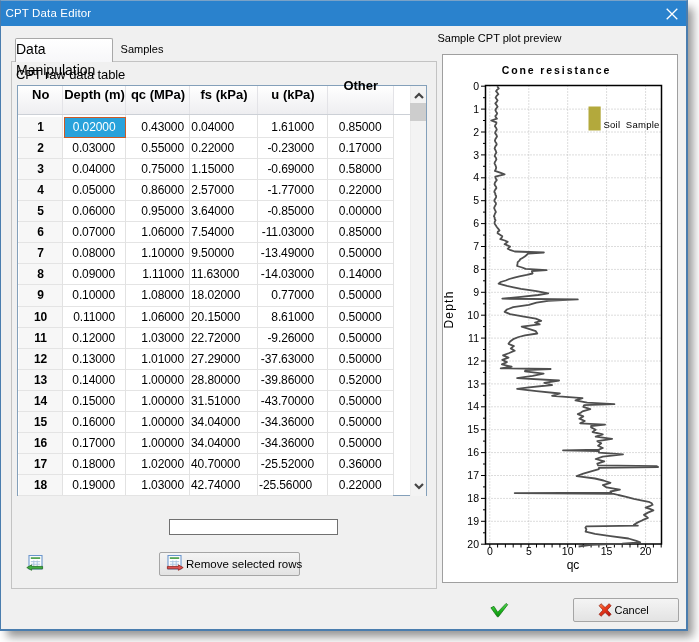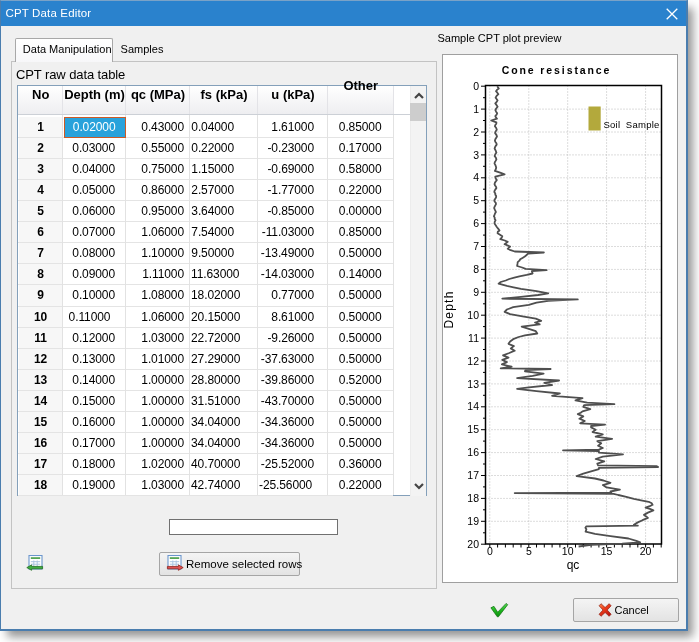--- a/index.html
+++ b/index.html
@@ -1,19 +1,19 @@
 <!DOCTYPE html>
 <html><head><meta charset="utf-8"><style>
 *{margin:0;padding:0;box-sizing:border-box}
 html,body{width:699px;height:642px;background:#fff;font-family:"Liberation Sans",sans-serif;position:relative;overflow:hidden}
 .abs,.c,.h{position:absolute}
 .win{position:absolute;left:0;top:0;width:688px;height:631px;background:#f0f0f0;border-top:1px solid #7aa2c7;border-left:1px solid #4a7dae;border-right:2px solid #4a7dae;border-bottom:2px solid #4a7dae;box-shadow:6px 7px 9px -1px rgba(0,0,0,0.42)}
 .title{position:absolute;left:0;top:0;width:685px;height:24.5px;background:#2a82cd;color:#fff;font-size:11.5px;line-height:24px;padding-left:4.5px;font-weight:400;letter-spacing:0.15px}
 .pane{position:absolute;left:9.5px;top:59.5px;width:426.5px;height:528.5px;border:1px solid #c3c3c3;background:#f0f0f0}
-.tab1{position:absolute;left:14px;top:36.5px;width:97.5px;height:24px;background:linear-gradient(#ffffff,#f7f7f9);border:1px solid #a8a8a8;border-bottom:none;border-radius:2px 2px 0 0;font-size:11px;text-align:right;line-height:21px;z-index:3}
+.tab1{position:absolute;left:14px;top:36.5px;width:97.5px;height:24px;background:linear-gradient(#ffffff,#f7f7f9);border:1px solid #a8a8a8;border-bottom:none;border-radius:2px 2px 0 0;font-size:14px;text-align:left;line-height:21px;z-index:3}
 .tab2{position:absolute;left:111.5px;top:40px;width:59px;height:19px;font-size:11px;text-align:center;line-height:17px;z-index:2}
 .lbl{position:absolute;font-size:13px;letter-spacing:0px}
 .tblborder{position:absolute;left:15.5px;top:83.5px;width:410.5px;height:411px;border:1px solid #84a0ba;background:#fff}
 .thead{position:absolute;left:16.5px;top:84.5px;width:376px;height:29.5px;background:linear-gradient(#ffffff,#eeeef1);border-bottom:1px solid #ccd0d6}
 .h{font-size:13px;font-weight:bold;text-align:center;color:#000;line-height:18.5px!important}
 .c{font-size:12px;letter-spacing:-0.1px;color:#000;background:#fff}
 .nb{background:#f7f7f7;font-weight:bold;text-align:center;font-size:12px}
 .sel{position:absolute;left:62.5px;top:116px;width:62.5px;height:21px;background:#29a2db;border:1.5px solid #cb5a26;color:#fff;font-size:12px;letter-spacing:-0.1px;text-align:right;padding-right:9.5px;line-height:18px}
 .sbar{position:absolute;left:408.75px;top:84.5px;width:16.5px;height:410px;background:#f3f3f3;border-left:1px solid #ececec}
 .sthumb{position:absolute;left:408.75px;top:102px;width:16px;height:17.5px;background:#cdcdcd}
@@ -102,21 +102,21 @@
     <div class="c" style="left:328.00px;top:263.42px;width:64.50px;height:20.06px;line-height:20.06px;text-align:right;padding-right:12px">0.14000</div>
     <div style="position:absolute;left:16.5px;top:283.48px;width:375.00px;height:1px;background:#e4e4e4"></div>
     <div class="c nb" style="left:17.5px;top:284.48px;width:44.00px;height:20.06px;line-height:20.06px">9</div>
     <div class="c" style="left:63.00px;top:284.48px;width:62.00px;height:20.06px;line-height:20.06px;text-align:right;padding-right:11px">0.10000</div>
     <div class="c" style="left:126.00px;top:284.48px;width:63.00px;height:20.06px;line-height:20.06px;text-align:right;padding-right:6px">1.08000</div>
     <div class="c" style="left:190.00px;top:284.48px;width:67.00px;height:20.06px;line-height:20.06px;text-align:right;padding-right:24px">18.02000</div>
     <div class="c" style="left:258.00px;top:284.48px;width:69.00px;height:20.06px;line-height:20.06px;text-align:right;padding-right:14px">0.77000</div>
     <div class="c" style="left:328.00px;top:284.48px;width:64.50px;height:20.06px;line-height:20.06px;text-align:right;padding-right:12px">0.50000</div>
     <div style="position:absolute;left:16.5px;top:304.54px;width:375.00px;height:1px;background:#e4e4e4"></div>
     <div class="c nb" style="left:17.5px;top:305.54px;width:44.00px;height:20.06px;line-height:20.06px">10</div>
-    <div class="c" style="left:63.00px;top:305.54px;width:62.00px;height:20.06px;line-height:20.06px;text-align:center;padding-right:11px">0.11000</div>
+    <div class="c" style="left:63.00px;top:305.54px;width:62.00px;height:20.06px;line-height:20.06px;text-align:right;padding-right:11px">0.11000</div>
     <div class="c" style="left:126.00px;top:305.54px;width:63.00px;height:20.06px;line-height:20.06px;text-align:right;padding-right:6px">1.06000</div>
     <div class="c" style="left:190.00px;top:305.54px;width:67.00px;height:20.06px;line-height:20.06px;text-align:right;padding-right:24px">20.15000</div>
     <div class="c" style="left:258.00px;top:305.54px;width:69.00px;height:20.06px;line-height:20.06px;text-align:right;padding-right:14px">8.61000</div>
     <div class="c" style="left:328.00px;top:305.54px;width:64.50px;height:20.06px;line-height:20.06px;text-align:right;padding-right:12px">0.50000</div>
     <div style="position:absolute;left:16.5px;top:325.60px;width:375.00px;height:1px;background:#e4e4e4"></div>
     <div class="c nb" style="left:17.5px;top:326.60px;width:44.00px;height:20.06px;line-height:20.06px">11</div>
     <div class="c" style="left:63.00px;top:326.60px;width:62.00px;height:20.06px;line-height:20.06px;text-align:right;padding-right:11px">0.12000</div>
     <div class="c" style="left:126.00px;top:326.60px;width:63.00px;height:20.06px;line-height:20.06px;text-align:right;padding-right:6px">1.03000</div>
     <div class="c" style="left:190.00px;top:326.60px;width:67.00px;height:20.06px;line-height:20.06px;text-align:right;padding-right:24px">22.72000</div>
     <div class="c" style="left:258.00px;top:326.60px;width:69.00px;height:20.06px;line-height:20.06px;text-align:right;padding-right:14px">-9.26000</div>

